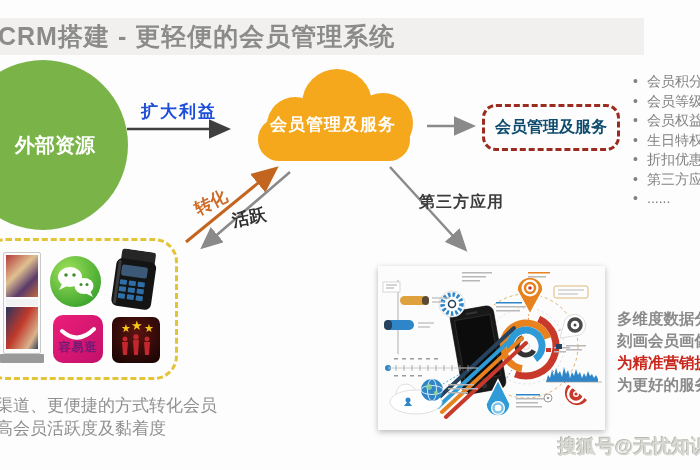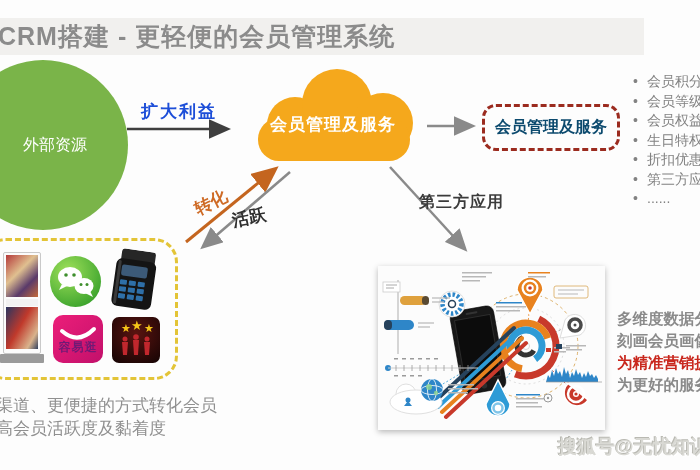--- a/index.html
+++ b/index.html
@@ -17,21 +17,21 @@
   .title-band h1 {
     margin-left:-2px; font-size:25px; font-weight:bold; color:#8b8b8b;
     letter-spacing:1px; white-space:nowrap;
   }
   
   .ext-circle {
     position:absolute; left:-42px; top:60px; width:170px; height:170px;
     border-radius:50%; background:#7ab449;
     display:flex; flex-direction:column; align-items:center; justify-content:center;
   }
-  .ext-circle .line { color:#fff; font-size:16px; font-weight:normal; line-height:28px; margin-left:24px; white-space:nowrap; }
+  .ext-circle .line { color:#fff; font-size:20px; font-weight:bold; line-height:28px; margin-left:24px; white-space:nowrap; }
   
   .cloud-wrap { position:absolute; left:238px; top:68px; width:190px; height:98px; }
   .cloud-label {
     position:absolute; left:238px; top:113px; width:190px; text-align:center;
     color:#fff; font-size:17px; font-weight:bold; letter-spacing:1px; white-space:nowrap;
   }
   
   .service-box {
     position:absolute; left:482px; top:104px; width:138px; height:47px;
     border:3px dashed #9b2b1f; border-radius:14px;

